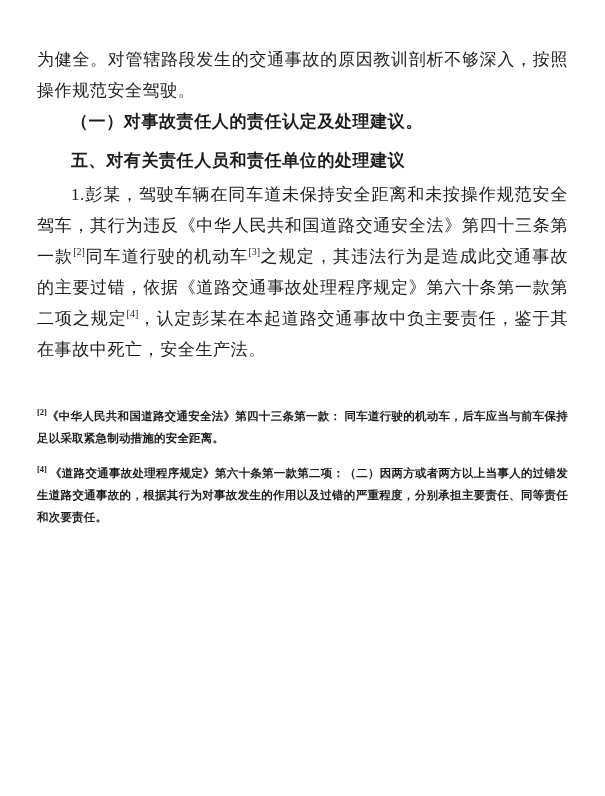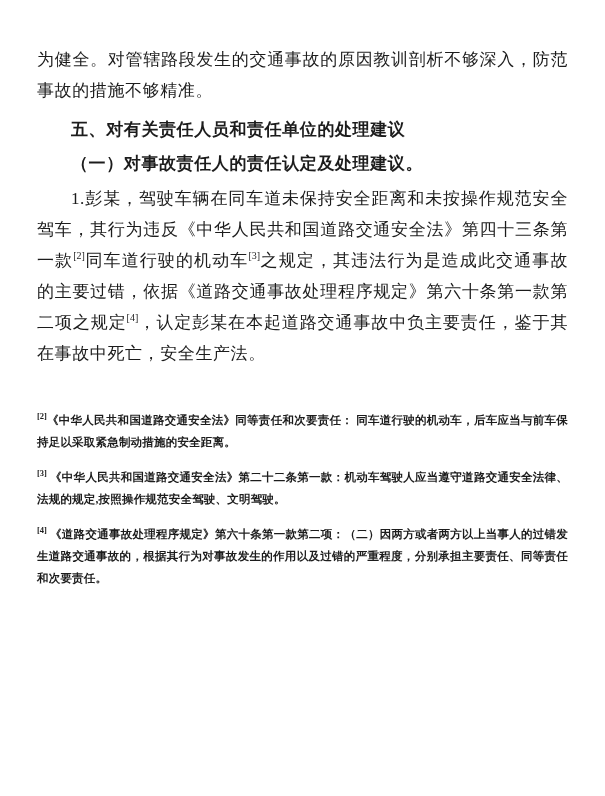--- a/index.html
+++ b/index.html
@@ -62,35 +62,34 @@
     letter-spacing: 0;
   }
 </style>
 </head>
 <body>
 
 <div class="page">
 
   <div class="body-text">
 
-    <p>为健全。对管辖路段发生的交通事故的原因教训剖析不够深入，防范事故的措施不够精准。</p>
+    <p>为健全。对管辖路段发生的交通事故的原因教训剖析不够深入，按照操作规范安全驾驶。</p>
 
 
+    <p class="indent h-sub">（一）对事故责任人的责任认定及处理建议。</p>
+
     <p class="indent h-section">五、对有关责任人员和责任单位的处理建议</p>
-
-    <p class="indent h-sub">（一）对事故责任人的责任认定及处理建议。</p>
 
     <p class="indent"><span>1.彭某，驾驶车辆在同车道未保持安全距离和未按操作规范安全驾车，其行为违反《中华人民共和国道路交通安全法》第四十三条第一款</span><sup class="ref">[2]</sup><span>同车道行驶的机动车</span><sup class="ref">[3]</sup><span>之规定，其违法行为是造成此交通事故的主要过错，依据《道路交通事故处理程序规定》第六十条第一款第二项之规定</span><sup class="ref">[4]</sup><span>，认定彭某在本起道路交通事故中负主要责任，鉴于其在事故中死亡，安全生产法。</span></p>
 
 
   </div>
 
   <div class="footnotes">
 
-    <p class="footnote"><sup class="fn-marker">[2]</sup><span>《中华人民共和国道路交通安全法》同等责任和次要责任： 同车道行驶的机动车，后车应当与前车保持足以采取紧急制动措施的安全距离。</span></p>
+    <p class="footnote"><sup class="fn-marker">[2]</sup><span>《中华人民共和国道路交通安全法》第四十三条第一款： 同车道行驶的机动车，后车应当与前车保持足以采取紧急制动措施的安全距离。</span></p>
 
-    <p class="footnote"><sup class="fn-marker">[3]</sup><span> 《中华人民共和国道路交通安全法》第二十二条第一款：机动车驾驶人应当遵守道路交通安全法律、法规的规定,按照操作规范安全驾驶、文明驾驶。</span></p>
 
     <p class="footnote"><sup class="fn-marker">[4]</sup><span> 《道路交通事故处理程序规定》第六十条第一款第二项：（二）因两方或者两方以上当事人的过错发生道路交通事故的，根据其行为对事故发生的作用以及过错的严重程度，分别承担主要责任、同等责任和次要责任。</span></p>
 
   </div>
 
 </div>
 
 </body></html>

